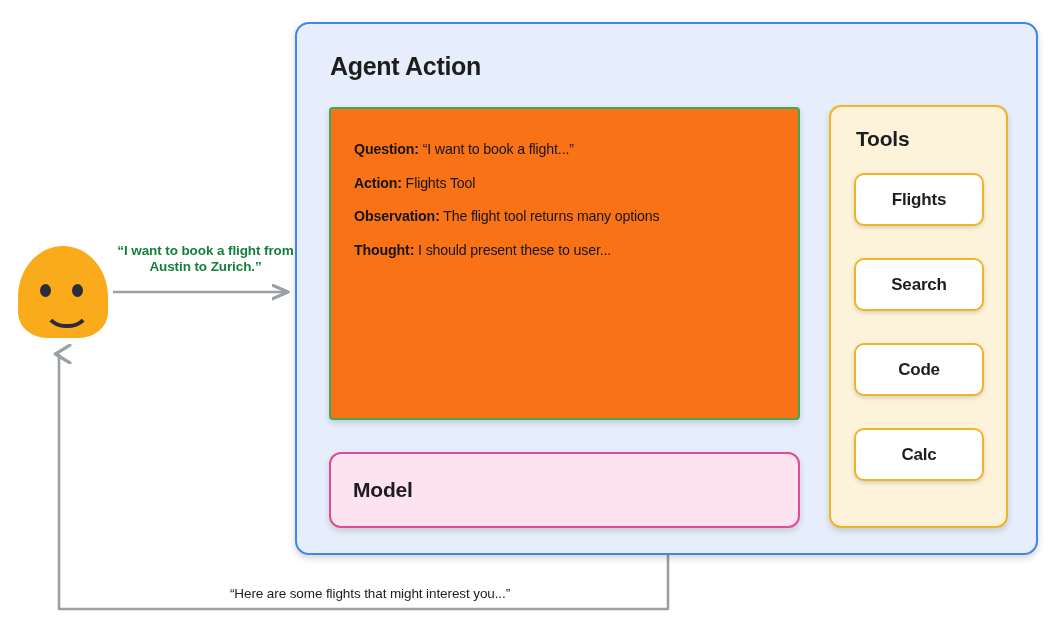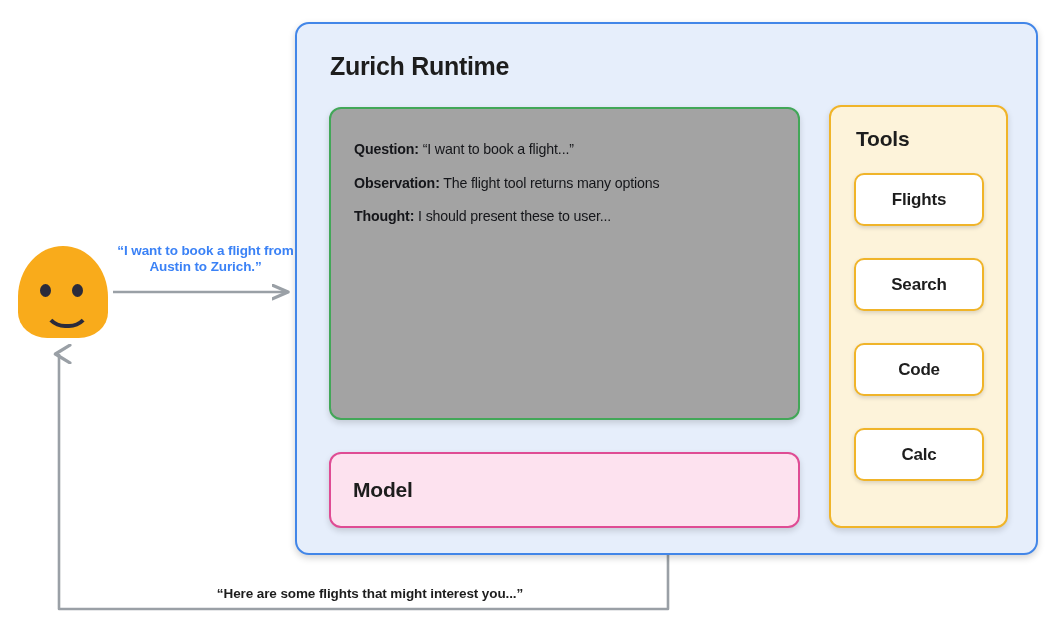--- a/index.html
+++ b/index.html
@@ -57,41 +57,41 @@
 
   
   #request-label {
     position: absolute;
     left: 113px;
     top: 243px;
     width: 185px;
     font-size: 13.5px;
     line-height: 16px;
     font-weight: 600;
-    color: #3b82f6;
+    color: #15803d;
     text-align: center;
     letter-spacing: -0.1px;
   }
   #request-arrow {
     position: absolute;
     left: 112px;
     top: 279px;
     width: 184px;
     height: 26px;
   }
 
   
   #response-label {
     position: absolute;
     left: 140px;
     top: 586px;
     width: 460px;
     text-align: center;
     font-size: 13.5px;
-    font-weight: 700;
+    font-weight: 400;
     color: #1d1d1d;
     letter-spacing: -0.1px;
   }
   #return-arrow {
     position: absolute;
     left: 40px;
     top: 336px;
     width: 650px;
     height: 290px;
   }
@@ -120,23 +120,23 @@
   }
 
   
   #trace-box {
     position: absolute;
     left: 32px;
     top: 83px;
     width: 471px;
     height: 313px;
     box-sizing: border-box;
-    background: #a3a3a3;
+    background: #f97316;
     border: 2.5px solid #42a758;
-    border-radius: 12px;
+    border-radius: 4px;
     box-shadow: 0 3px 6px rgba(0,0,0,0.15);
     padding: 24px 0 0 23px;
   }
   .trace-line {
     font-size: 14.2px;
     line-height: 33.5px;
     color: #15161a;
     white-space: nowrap;
     letter-spacing: -0.15px;
   }
@@ -241,26 +241,30 @@
       <path d="M0.6,7 L4,1.4 L7.4,7" fill="none" stroke="#9aa0a6" stroke-width="1.25" stroke-linecap="round" stroke-linejoin="round"></path>
     </marker>
   </defs>
   <path d="M628,1 L628,273 L19,273 L19,18" fill="none" stroke="#9aa0a6" stroke-width="2.6" stroke-linejoin="round" marker-end="url(#arrowhead-up)"></path>
 </svg>
 
 <div id="response-label">“Here are some flights that might interest you...”</div>
 
 <div id="agent-runtime">
 
-  <div id="agent-runtime-title">Zurich Runtime</div>
+  <div id="agent-runtime-title">Agent Action</div>
 
   <div id="trace-box">
     <div class="trace-line">
       <b>Question:</b>
       <span>“I want to book a flight...”</span>
+    </div>
+    <div class="trace-line">
+      <b>Action:</b>
+      <span>Flights Tool</span>
     </div>
     <div class="trace-line">
       <b>Observation:</b>
       <span>The flight tool returns many options</span>
     </div>
     <div class="trace-line">
       <b>Thought:</b>
       <span>I should present these to user...</span>
     </div>
   </div>

